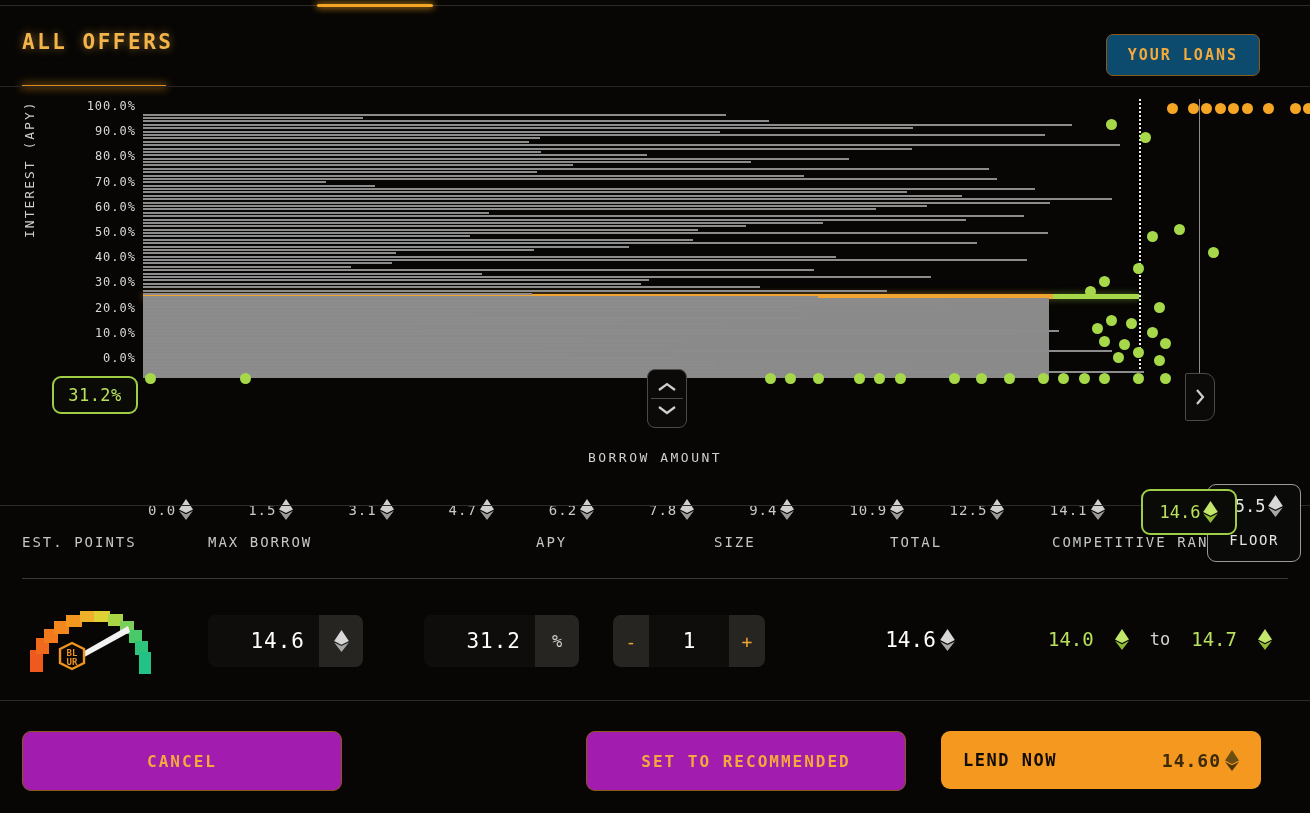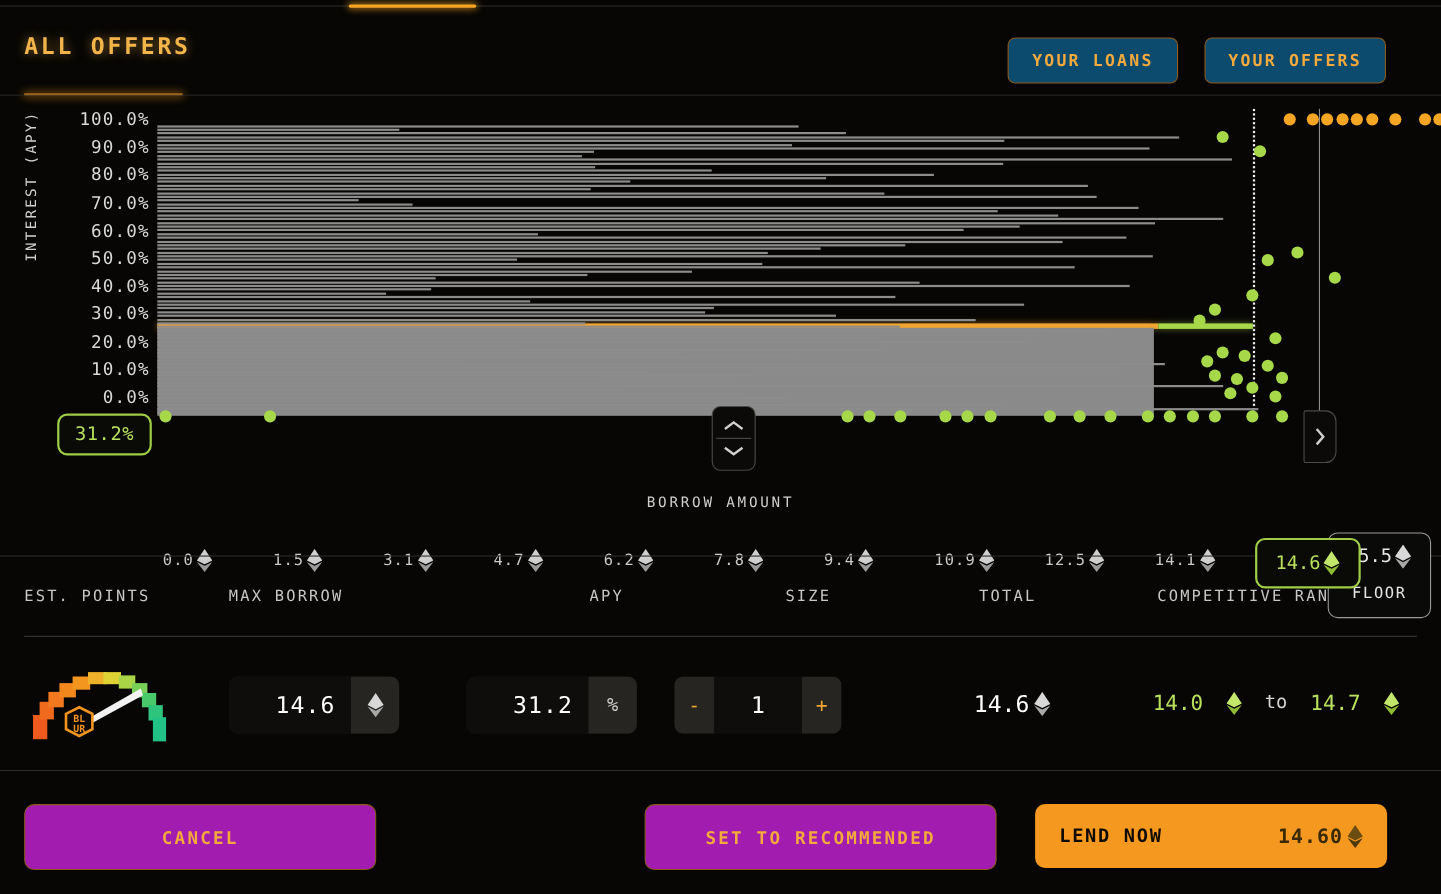--- a/index.html
+++ b/index.html
@@ -73,21 +73,21 @@
   }
   .ylabel {
     position: absolute; left: 22px; top: 150px;
     transform: rotate(-90deg); transform-origin: 0 0;
     font-size: 13px; letter-spacing: 2px; color: #cfcfcf;
     white-space: nowrap;
   }
   .ytick {
     position: absolute; right: 0; width: 100%;
     text-align: right;
-    font-size: 16px; letter-spacing: 1px; color: #d8d8d8;
+    font-size: 12px; letter-spacing: 1px; color: #d8d8d8;
   }
   .yticks {
     position: absolute; left: 30px; top: 0; width: 106px; height: 310px;
   }
   .xticks {
     position: absolute; left: 0; top: 0; width: 1310px; height: 40px;
   }
   .xtick {
     position: absolute;
     font-size: 14px; color: #c9c9c9; letter-spacing: 1px;
@@ -287,21 +287,20 @@
     <div class="rule"></div>
     <div class="active-ind"></div>
   </div>
 
   <div class="header">
     <div class="header-title">ALL OFFERS</div>
     <div class="header-underline"></div>
     <div class="header-rule"></div>
     <div class="hdr-btns">
       <div class="ghost-btn">YOUR LOANS</div>
-      <div class="ghost-btn">YOUR OFFERS</div>
     </div>
   </div>
 
   <div class="chart-wrap">
     <div class="ylabel">INTEREST (APY)</div>
     <div class="yticks" id="yticks">
         <div class="ytick" style="top: 11px;">100.0%</div>
         <div class="ytick" style="top: 36.2px;">90.0%</div>
         <div class="ytick" style="top: 61.4px;">80.0%</div>
         <div class="ytick" style="top: 86.6px;">70.0%</div>

